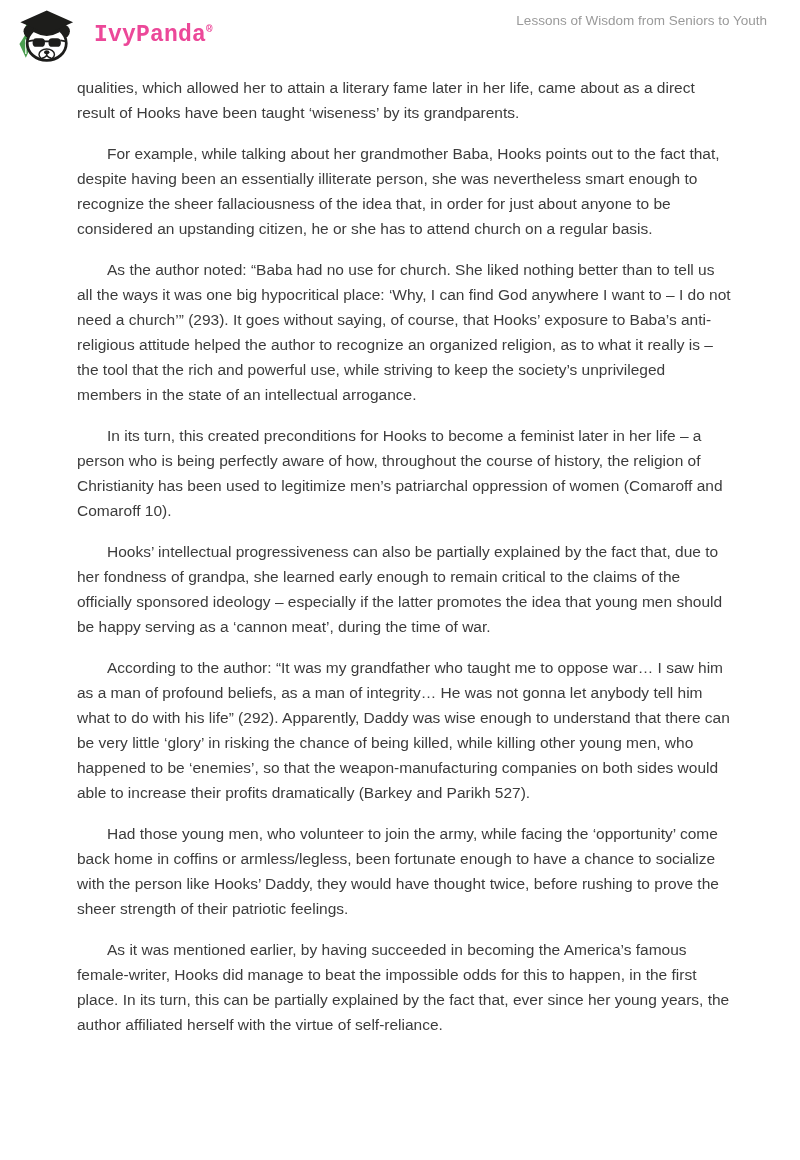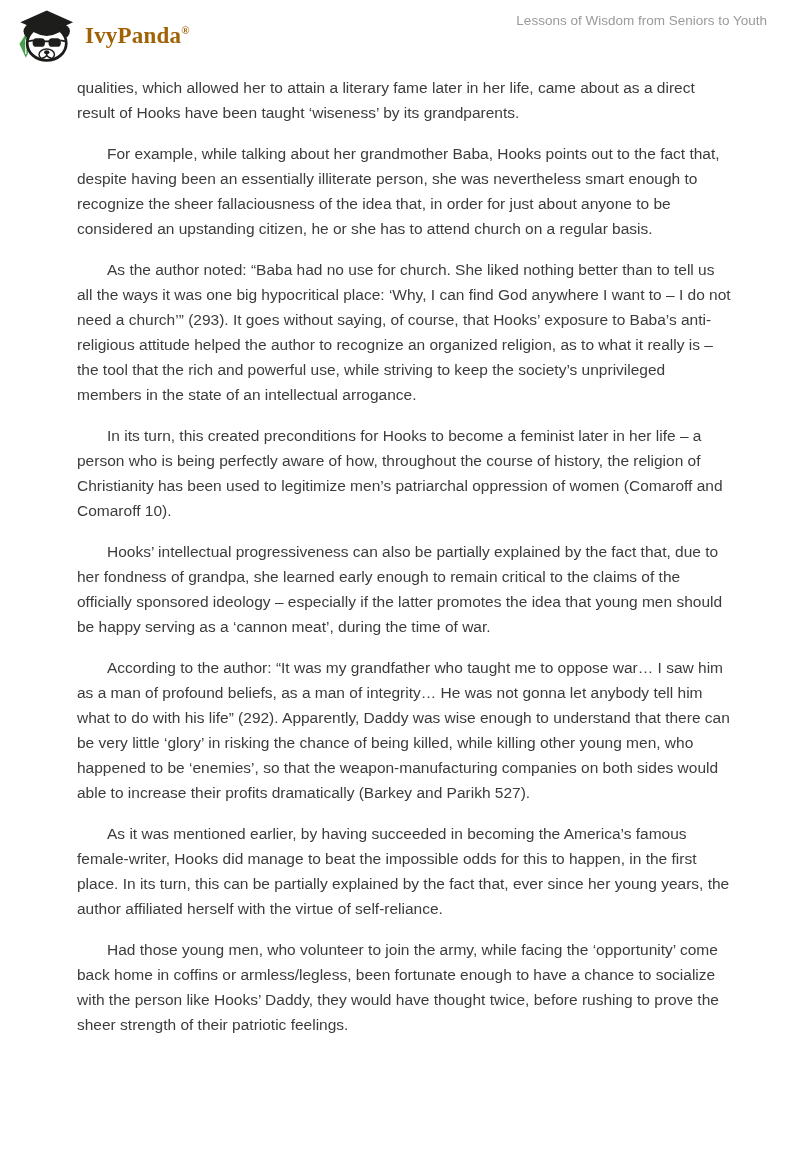--- a/index.html
+++ b/index.html
@@ -16,25 +16,25 @@
   
   .header {
     position: absolute;
     top: 8px;
     left: 14px;
     display: flex;
     align-items: center;
   }
   .logo-svg { width: 60px; height: 54px; display: block; }
   .brand {
-    font-family: Liberation Serif, serif;
+    font-family: Liberation Mono, monospace;
     font-weight: bold;
     font-size: 23px;
-    color: #a16207;
-    margin-left: 11px;
+    color: #ec4899;
+    margin-left: 20px;
     letter-spacing: 0.2px;
     line-height: 1;
   }
   .brand .reg {
     font-size: 11px;
     vertical-align: super;
     font-weight: bold;
   }
   .doc-title {
     position: absolute;
@@ -109,18 +109,18 @@
 
   <div class="doc-title">Lessons of Wisdom from Seniors to Youth</div>
 
   <div class="content">
     <p class="continuation">qualities, which allowed her to attain a literary fame later in her life, came about as a direct result of Hooks have been taught ‘wiseness’ by its grandparents.</p>
     <p>For example, while talking about her grandmother Baba, Hooks points out to the fact that, despite having been an essentially illiterate person, she was nevertheless smart enough to recognize the sheer fallaciousness of the idea that, in order for just about anyone to be considered an upstanding citizen, he or she has to attend church on a regular basis.</p>
     <p>As the author noted: “Baba had no use for church. She liked nothing better than to tell us all the ways it was one big hypocritical place: ‘Why, I can find God anywhere I want to – I do not need a church’” (293). It goes without saying, of course, that Hooks’ exposure to Baba’s anti-religious attitude helped the author to recognize an organized religion, as to what it really is – the tool that the rich and powerful use, while striving to keep the society’s unprivileged members in the state of an intellectual arrogance.</p>
     <p>In its turn, this created preconditions for Hooks to become a feminist later in her life – a person who is being perfectly aware of how, throughout the course of history, the religion of Christianity has been used to legitimize men’s patriarchal oppression of women (Comaroff and Comaroff 10).</p>
     <p>Hooks’ intellectual progressiveness can also be partially explained by the fact that, due to her fondness of grandpa, she learned early enough to remain critical to the claims of the officially sponsored ideology – especially if the latter promotes the idea that young men should be happy serving as a ‘cannon meat’, during the time of war.</p>
     <p>According to the author: “It was my grandfather who taught me to oppose war… I saw him as a man of profound beliefs, as a man of integrity… He was not gonna let anybody tell him what to do with his life” (292). Apparently, Daddy was wise enough to understand that there can be very little ‘glory’ in risking the chance of being killed, while killing other young men, who happened to be ‘enemies’, so that the weapon-manufacturing companies on both sides would able to increase their profits dramatically (Barkey and Parikh 527).</p>
+    <p>Had those young men, who volunteer to join the army, while facing the ‘opportunity’ come back home in coffins or armless/legless, been fortunate enough to have a chance to socialize with the person like Hooks’ Daddy, they would have thought twice, before rushing to prove the sheer strength of their patriotic feelings.</p>
     <p>As it was mentioned earlier, by having succeeded in becoming the America’s famous female-writer, Hooks did manage to beat the impossible odds for this to happen, in the first place. In its turn, this can be partially explained by the fact that, ever since her young years, the author affiliated herself with the virtue of self-reliance.</p>
-    <p>Had those young men, who volunteer to join the army, while facing the ‘opportunity’ come back home in coffins or armless/legless, been fortunate enough to have a chance to socialize with the person like Hooks’ Daddy, they would have thought twice, before rushing to prove the sheer strength of their patriotic feelings.</p>
   </div>
 
 
 </div>
 
 </body></html>

